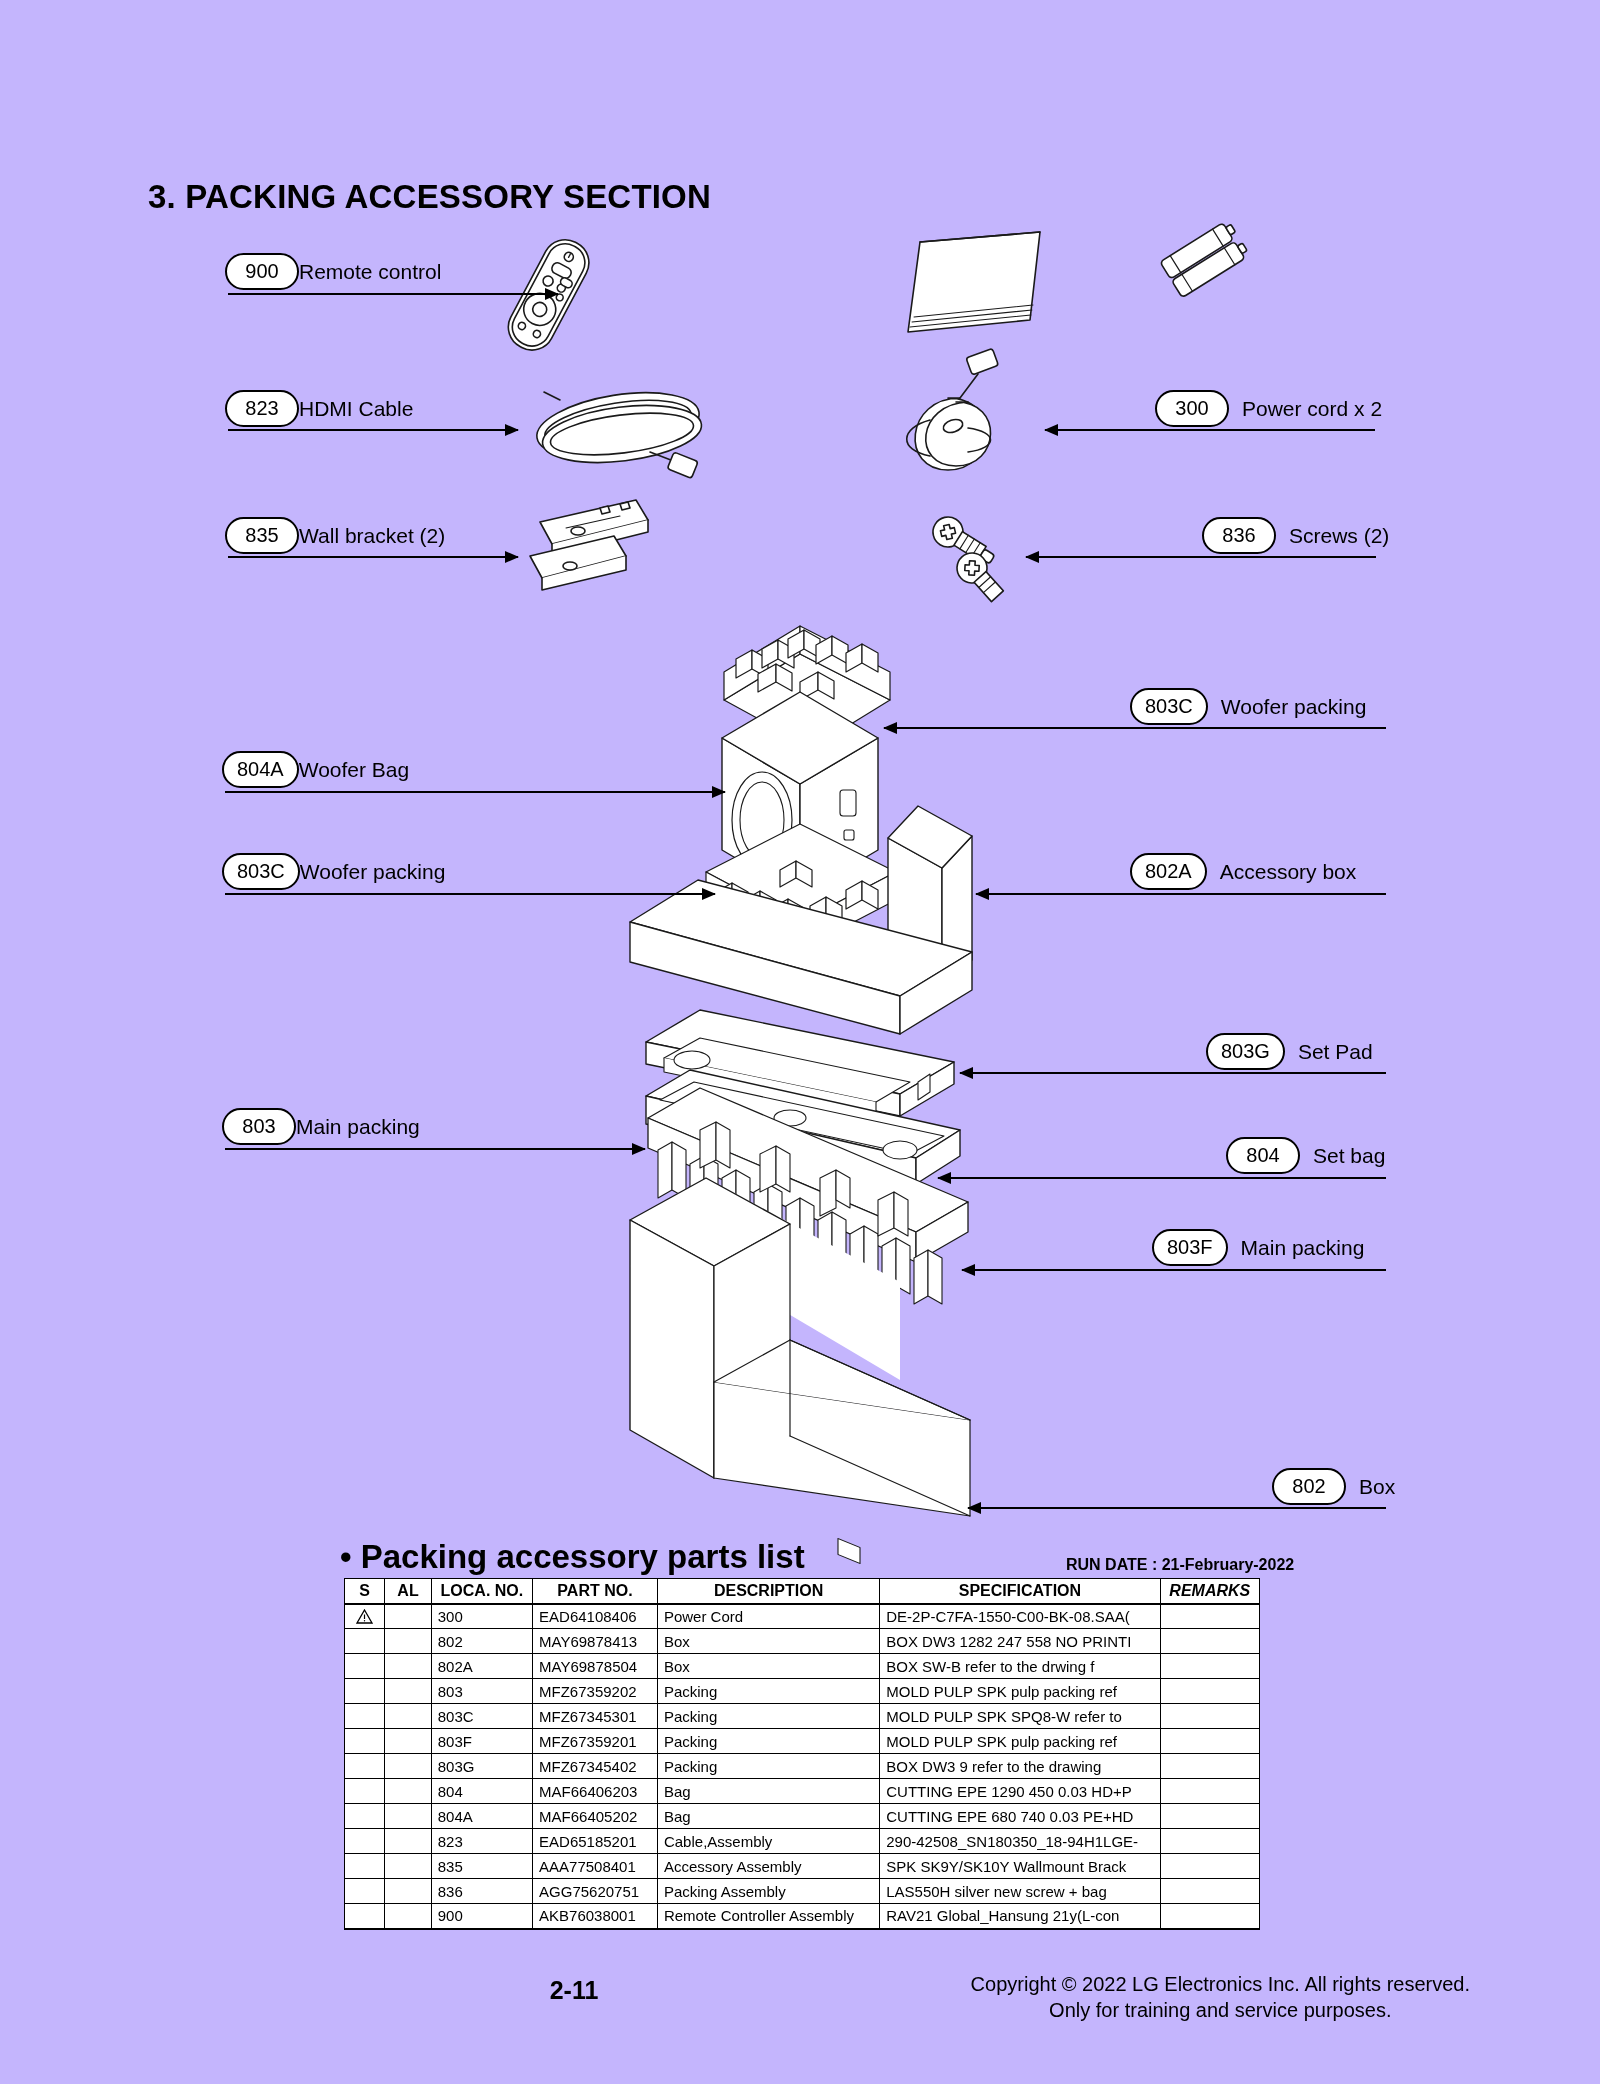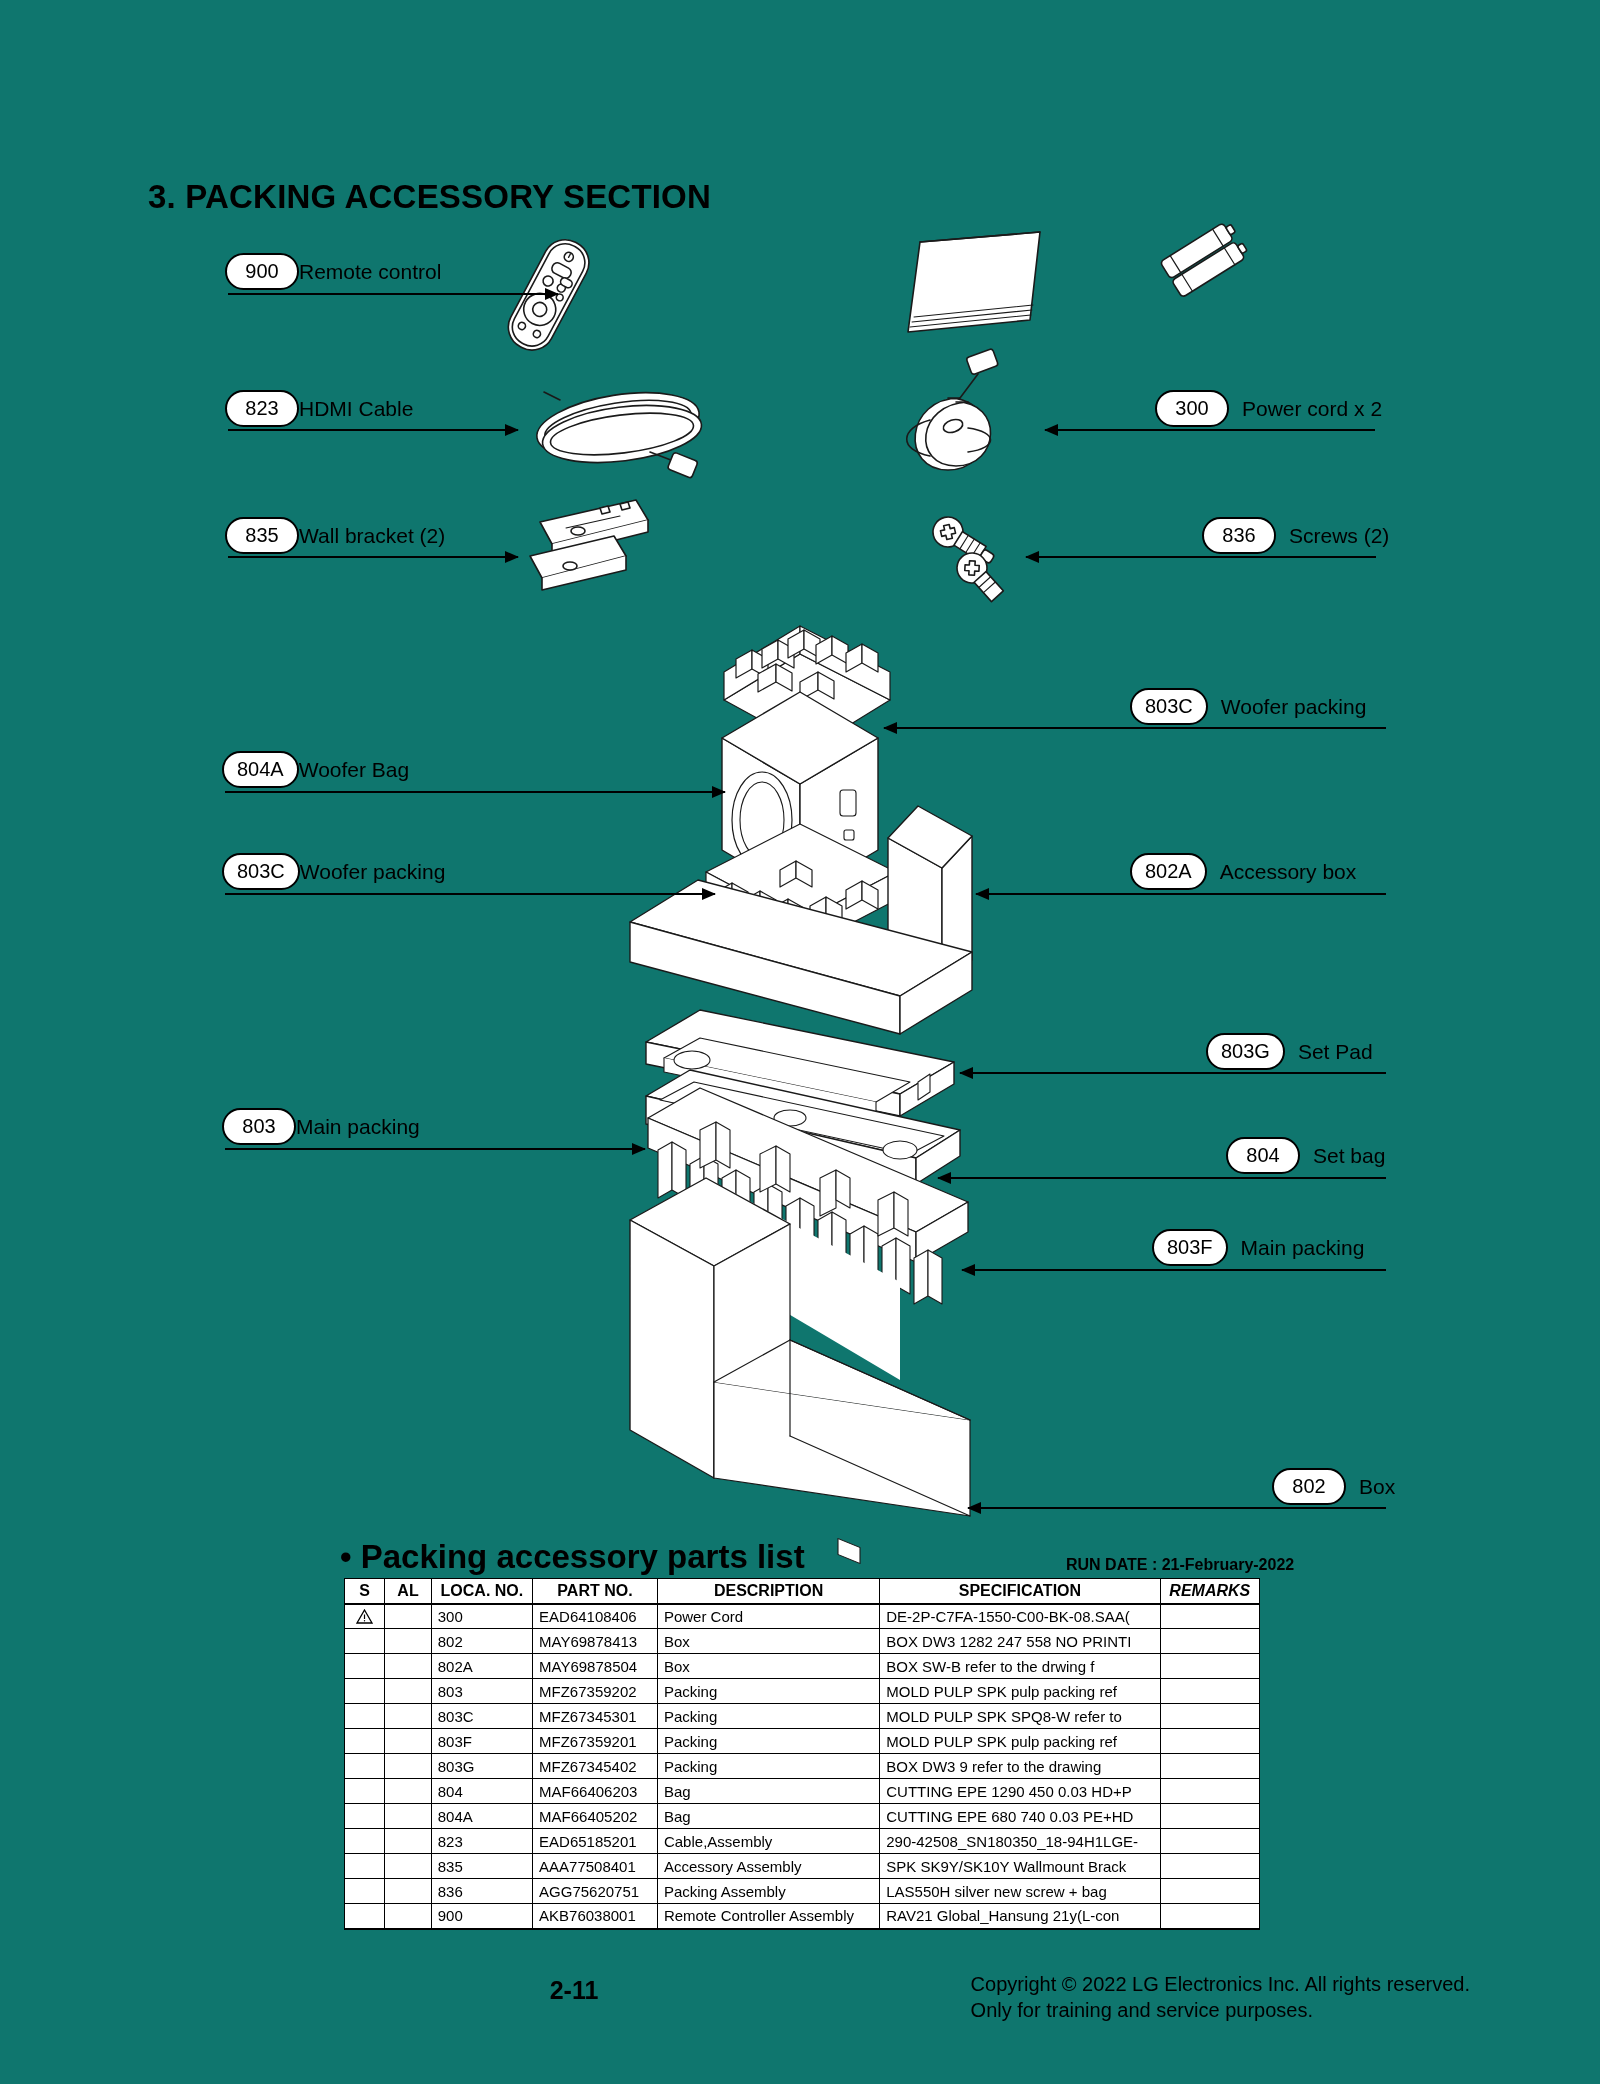--- a/index.html
+++ b/index.html
@@ -9,21 +9,21 @@
     background: #ffffff;
   }
   body {
     font-family: "Liberation Sans", sans-serif;
     color: #000000;
   }
   #page {
     position: relative;
     width: 1600px;
     height: 2084px;
-    background: #0f766e;
+    background: #c4b5fd;
     overflow: hidden;
   }
 
   
   #section-title {
     position: absolute;
     left: 148px;
     top: 178px;
     font-size: 33px;
     font-weight: bold;
@@ -162,21 +162,21 @@
     width: 1600px;
     text-align: center;
     font-size: 25px;
     font-weight: bold;
     transform: translateX(-226px);
   }
   #copyright {
     position: absolute;
     right: 130px;
     top: 1972px;
-    text-align: left;
+    text-align: center;
     font-size: 20px;
     line-height: 1.28;
   }
 </style>
 </head>
 <body>
 
 <div id="page">
 
   <div id="section-title">3. PACKING ACCESSORY SECTION</div>

